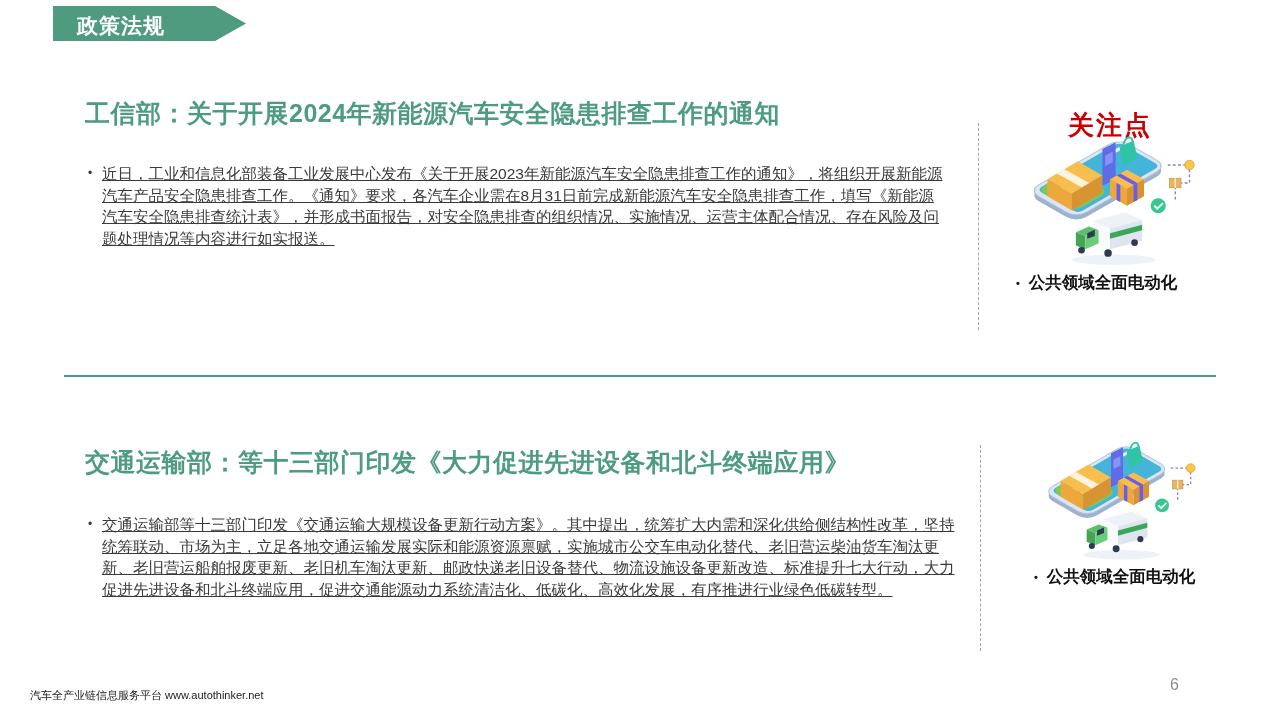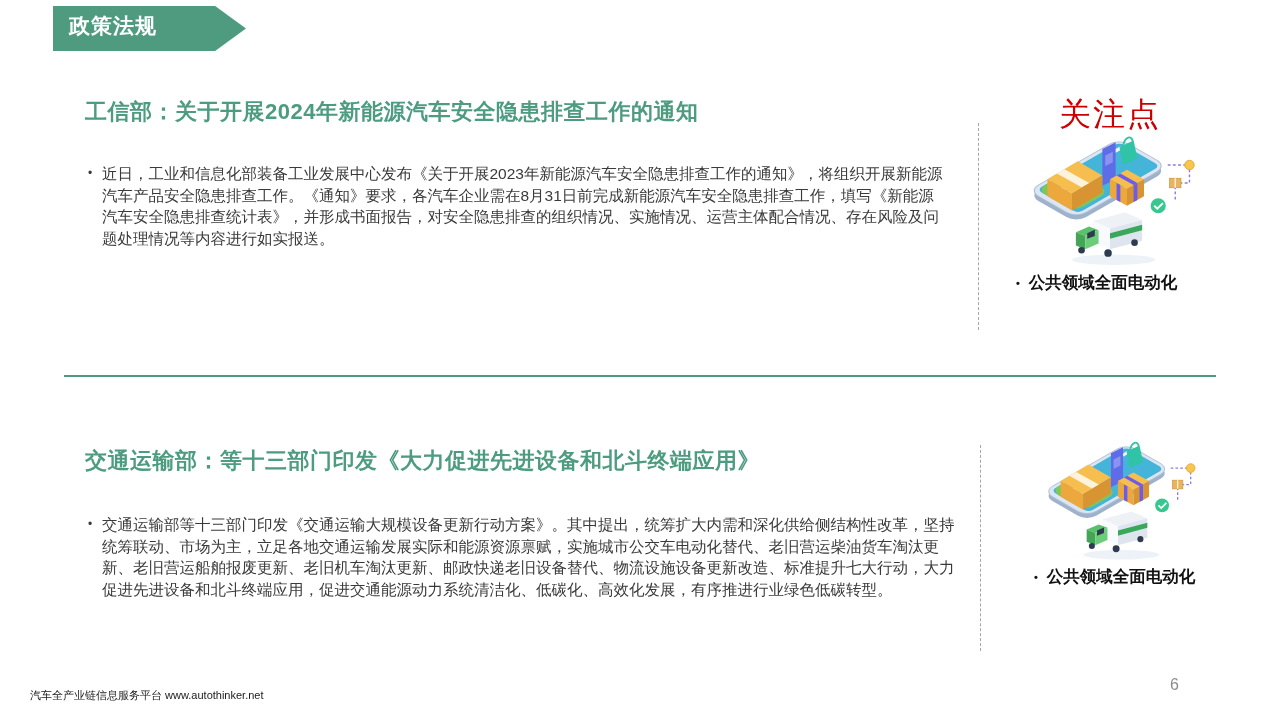--- a/index.html
+++ b/index.html
@@ -1,43 +1,43 @@
 <!DOCTYPE html>
 <html><head>
 <meta charset="utf-8">
 <style>
   html,body { margin:0; padding:0; background:#fff; }
   .slide {
     position:relative; width:1280px; height:720px; background:#ffffff;
     font-family:"Liberation Sans","DejaVu Sans",sans-serif; overflow:hidden;
   }
   .banner {
-    position:absolute; left:53px; top:6px; width:193px; height:45px;
+    position:absolute; left:53px; top:6px; width:193px; height:35px;
     background:#4E9B80;
     clip-path:polygon(0 0,84% 0,100% 50%,84% 100%,0 100%);
     color:#fff; font-size:21px; font-weight:bold; line-height:39px;
-    padding-left:16px; box-sizing:border-box; letter-spacing:1px;
+    padding-left:24px; box-sizing:border-box; letter-spacing:1px;
   }
   .heading {
-    position:absolute; left:85px; color:#4D9C80; font-size:22px;
+    position:absolute; left:85px; color:#4D9C80; font-size:25px;
     font-weight:bold; letter-spacing:0.5px; white-space:nowrap;
   }
   #heading1 { top:97px; }
   #heading2 { top:446px; }
   .body-row { position:absolute; left:88px; display:flex; color:#3A3A3A; font-size:15.5px; line-height:21.5px; }
   #body1 { top:163px; width:858px; }
   #body2 { top:514px; width:878px; }
   .body-row .dot { flex:0 0 14px; font-size:12px; line-height:21.5px; }
-  .body-row p { margin:0; flex:1; }
+  .body-row p { margin:0; flex:1;text-decoration:underline; }
   .dashed-line { position:absolute; width:0; border-left:1px dashed #A6A6A6; }
   #dash1 { left:978px; top:123px; height:207px; }
   #dash2 { left:980px; top:445px; height:206px; }
   .focus-title {
-    position:absolute; left:1020px; top:93px; width:180px; text-align:center;
-    color:#CC0000; font-size:32px; font-weight:normal; letter-spacing:2px;
+    position:absolute; left:1020px; top:108px; width:180px; text-align:center;
+    color:#CC0000; font-size:26px; font-weight:bold; letter-spacing:2px;
   }
   .divider { position:absolute; left:64px; top:375px; width:1152px; height:0; border-top:2px solid #4E9B80; }
   .illo { position:absolute; }
   #illo1 { left:1014px; top:130px; width:190px; height:142px; }
   #illo2 { left:1028px; top:436px; width:178px; height:130px; }
   .focus-item {
     position:absolute; display:flex; align-items:center;
     font-size:16.5px; font-weight:bold; color:#111;
   }
   .focus-item .dot { font-size:11px; margin-right:9px; }

